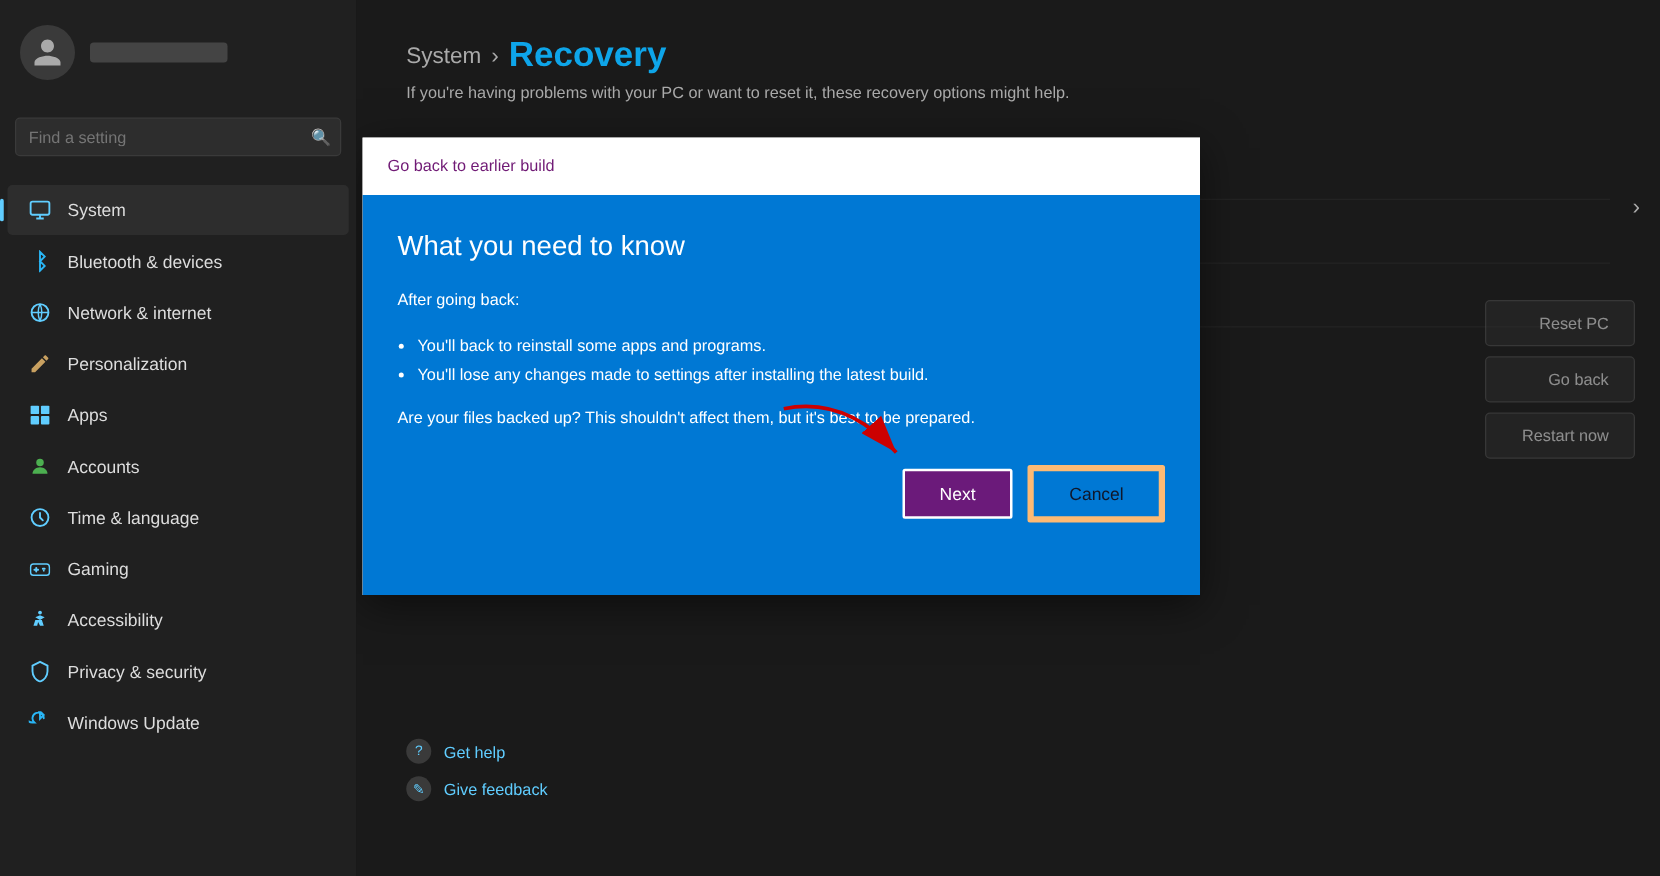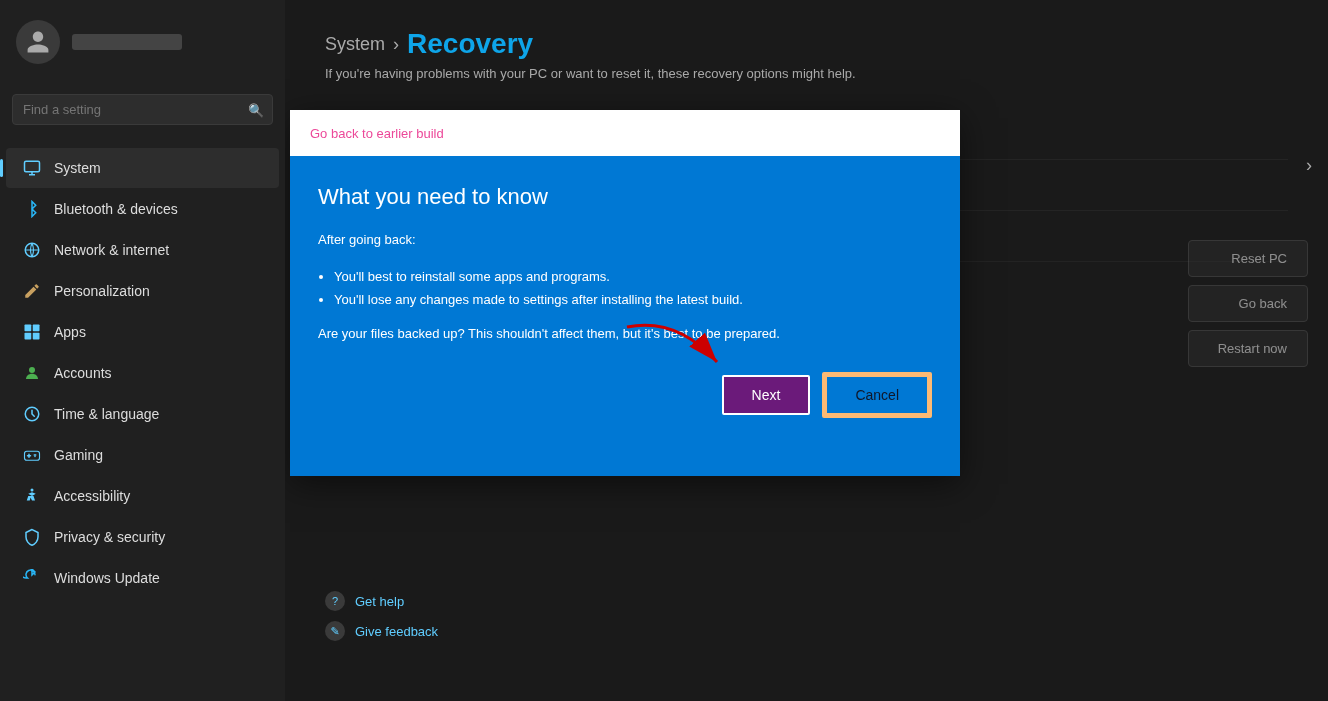--- a/index.html
+++ b/index.html
@@ -243,21 +243,21 @@
     }
 
     .dialog-header {
       background: #fff;
       padding: 14px 20px;
       border-bottom: none;
     }
 
     .dialog-header-title {
       font-size: 13px;
-      color: #ec4899;
+      color: #701a75;
     }
 
     .dialog-body {
       background: #0078d4;
       padding: 28px 28px 28px 28px;
       min-height: 320px;
       position: relative;
     }
 
     .dialog-title {
@@ -505,21 +505,21 @@
 
   <div class="dialog-overlay">
     <div class="dialog">
       <div class="dialog-header">
         <span class="dialog-header-title">Go back to earlier build</span>
       </div>
       <div class="dialog-body">
         <div class="dialog-title">What you need to know</div>
         <div class="dialog-text">After going back:</div>
         <ul class="dialog-list">
-          <li>You'll best to reinstall some apps and programs.</li>
+          <li>You'll back to reinstall some apps and programs.</li>
           <li>You'll lose any changes made to settings after installing the latest build.</li>
         </ul>
         <div class="dialog-text">Are your files backed up? This shouldn't affect them, but it's best to be prepared.</div>
 
         <div class="dialog-actions">
 
           <div class="arrow-annotation">
             <svg width="120" height="60" viewBox="0 0 120 60">
               <defs>
                 <marker id="arrowhead" markerWidth="10" markerHeight="7" refX="10" refY="3.5" orient="auto">

